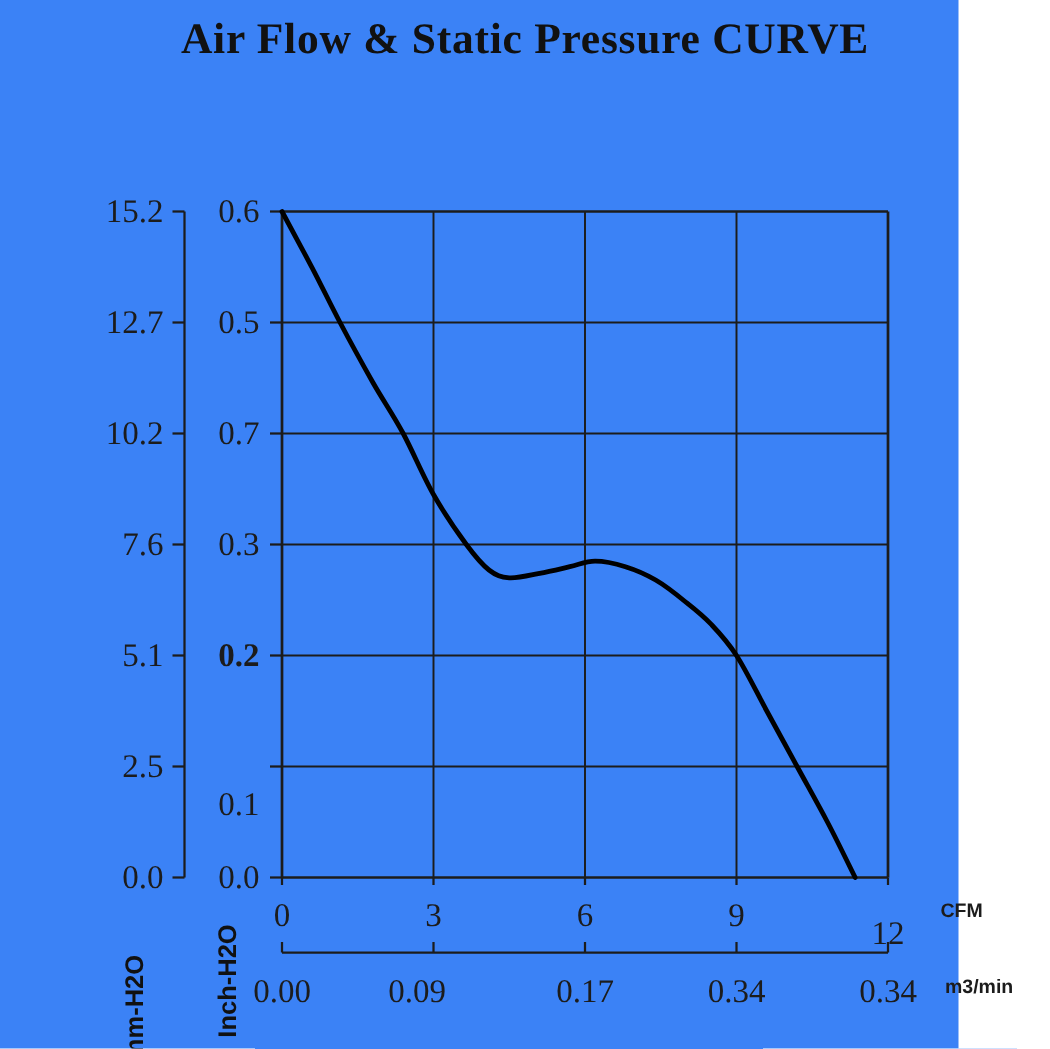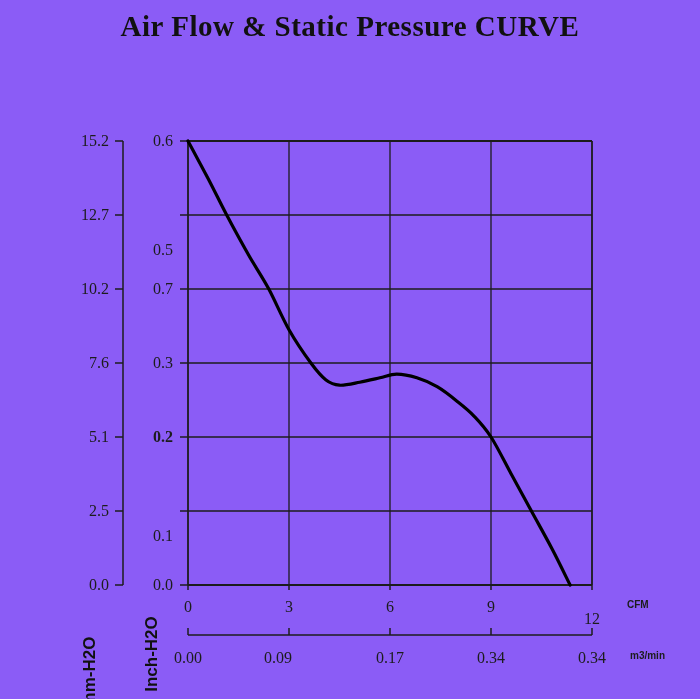--- a/index.html
+++ b/index.html
@@ -4,49 +4,49 @@
 <style>
   html, body {
     margin: 0; padding: 0;
     width: 700px; height: 699px;
     overflow: hidden;
     background: #ffffff;
     font-family: "Liberation Serif", serif;
   }
   #stage {
     position: relative;
-    width: 700px; height: 699px;
-    background: #8b5cf6;
+    width: 639px; height: 699px;
+    background: #3b82f6;
   }
   .chart-title {
     position: absolute;
     left: 0; top: 10px;
     width: 700px;
     text-align: center;
     font-family: "Liberation Serif", serif;
     font-size: 29px;
     font-weight: bold;
     color: #111111;
     letter-spacing: 0.5px;
   }
   #chart-svg { position: absolute; left: 0; top: 0; }
   .tick-label {
     position: absolute;
     font-family: "Liberation Serif", serif;
-    font-size: 16px;
+    font-size: 22px;
     color: #1c1c1c;
     line-height: 1;
     white-space: nowrap;
   }
   .ylab { transform: translate(-100%, -50%); }
   .xlab { transform: translate(-50%, 0); }
   .unit-label {
     position: absolute;
     font-family: "Liberation Sans", sans-serif;
-    font-size: 10px;
+    font-size: 13px;
     font-weight: bold;
     color: #1c1c1c;
     white-space: nowrap;
   }
   .rot-label {
     position: absolute;
     font-family: "Liberation Sans", sans-serif;
     font-size: 17px;
     font-weight: bold;
     color: #111111;
@@ -104,21 +104,21 @@
 
   <div id="labels">
       <div class="tick-label ylab" style="left: 109px; top: 141px;">15.2</div>
       <div class="tick-label ylab" style="left: 109px; top: 215px;">12.7</div>
       <div class="tick-label ylab" style="left: 109px; top: 289px;">10.2</div>
       <div class="tick-label ylab" style="left: 109px; top: 363px;">7.6</div>
       <div class="tick-label ylab" style="left: 109px; top: 437px;">5.1</div>
       <div class="tick-label ylab" style="left: 109px; top: 511px;">2.5</div>
       <div class="tick-label ylab" style="left: 109px; top: 585px;">0.0</div>
       <div class="tick-label ylab" style="left: 173px; top: 141px;">0.6</div>
-      <div class="tick-label ylab" style="left: 173px; top: 215px; margin-top: 35px;">0.5</div>
+      <div class="tick-label ylab" style="left: 173px; top: 215px;">0.5</div>
       <div class="tick-label ylab" style="left: 173px; top: 289px;">0.7</div>
       <div class="tick-label ylab" style="left: 173px; top: 363px;">0.3</div>
       <div class="tick-label ylab" style="left: 173px; top: 437px; font-weight: bold;">0.2</div>
       <div class="tick-label ylab" style="left: 173px; top: 536px;">0.1</div>
       <div class="tick-label ylab" style="left: 173px; top: 585px;">0.0</div>
       <div class="tick-label xlab" style="left: 188px; top: 599px;">0</div>
       <div class="tick-label xlab" style="left: 289px; top: 599px;">3</div>
       <div class="tick-label xlab" style="left: 390px; top: 599px;">6</div>
       <div class="tick-label xlab" style="left: 491px; top: 599px;">9</div>
       <div class="tick-label xlab" style="left: 592px; top: 599px; margin-top: 12px;">12</div>

